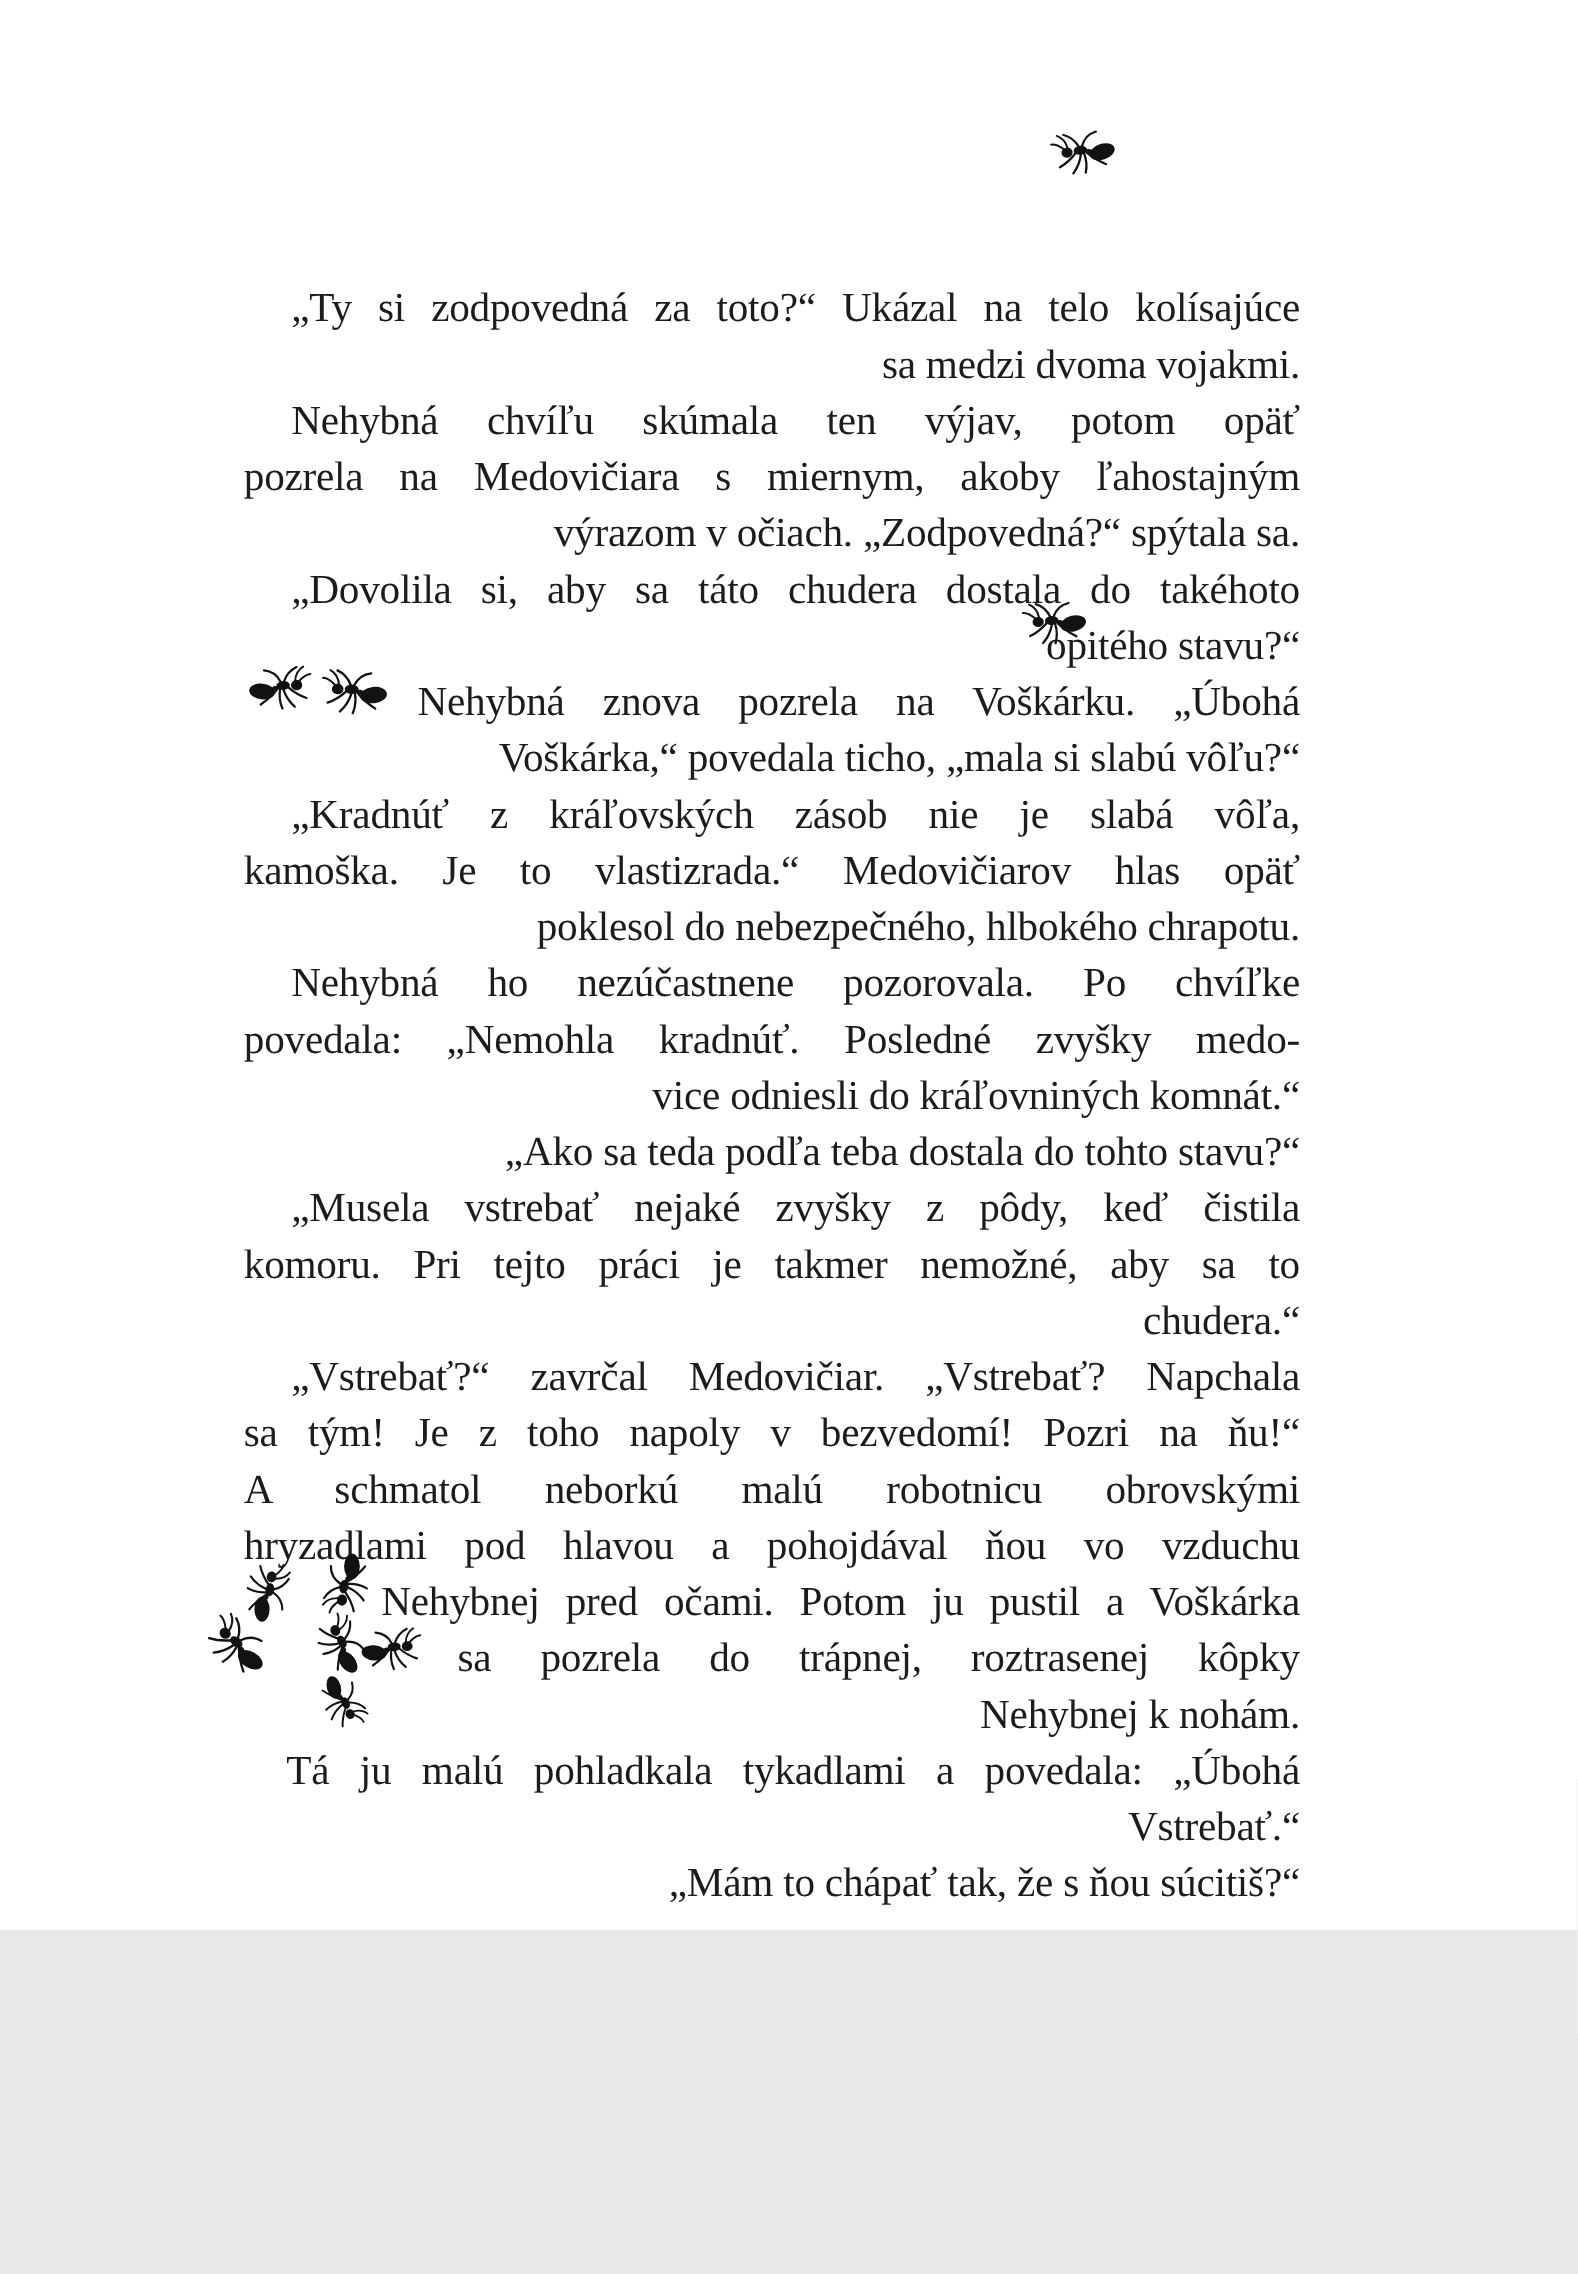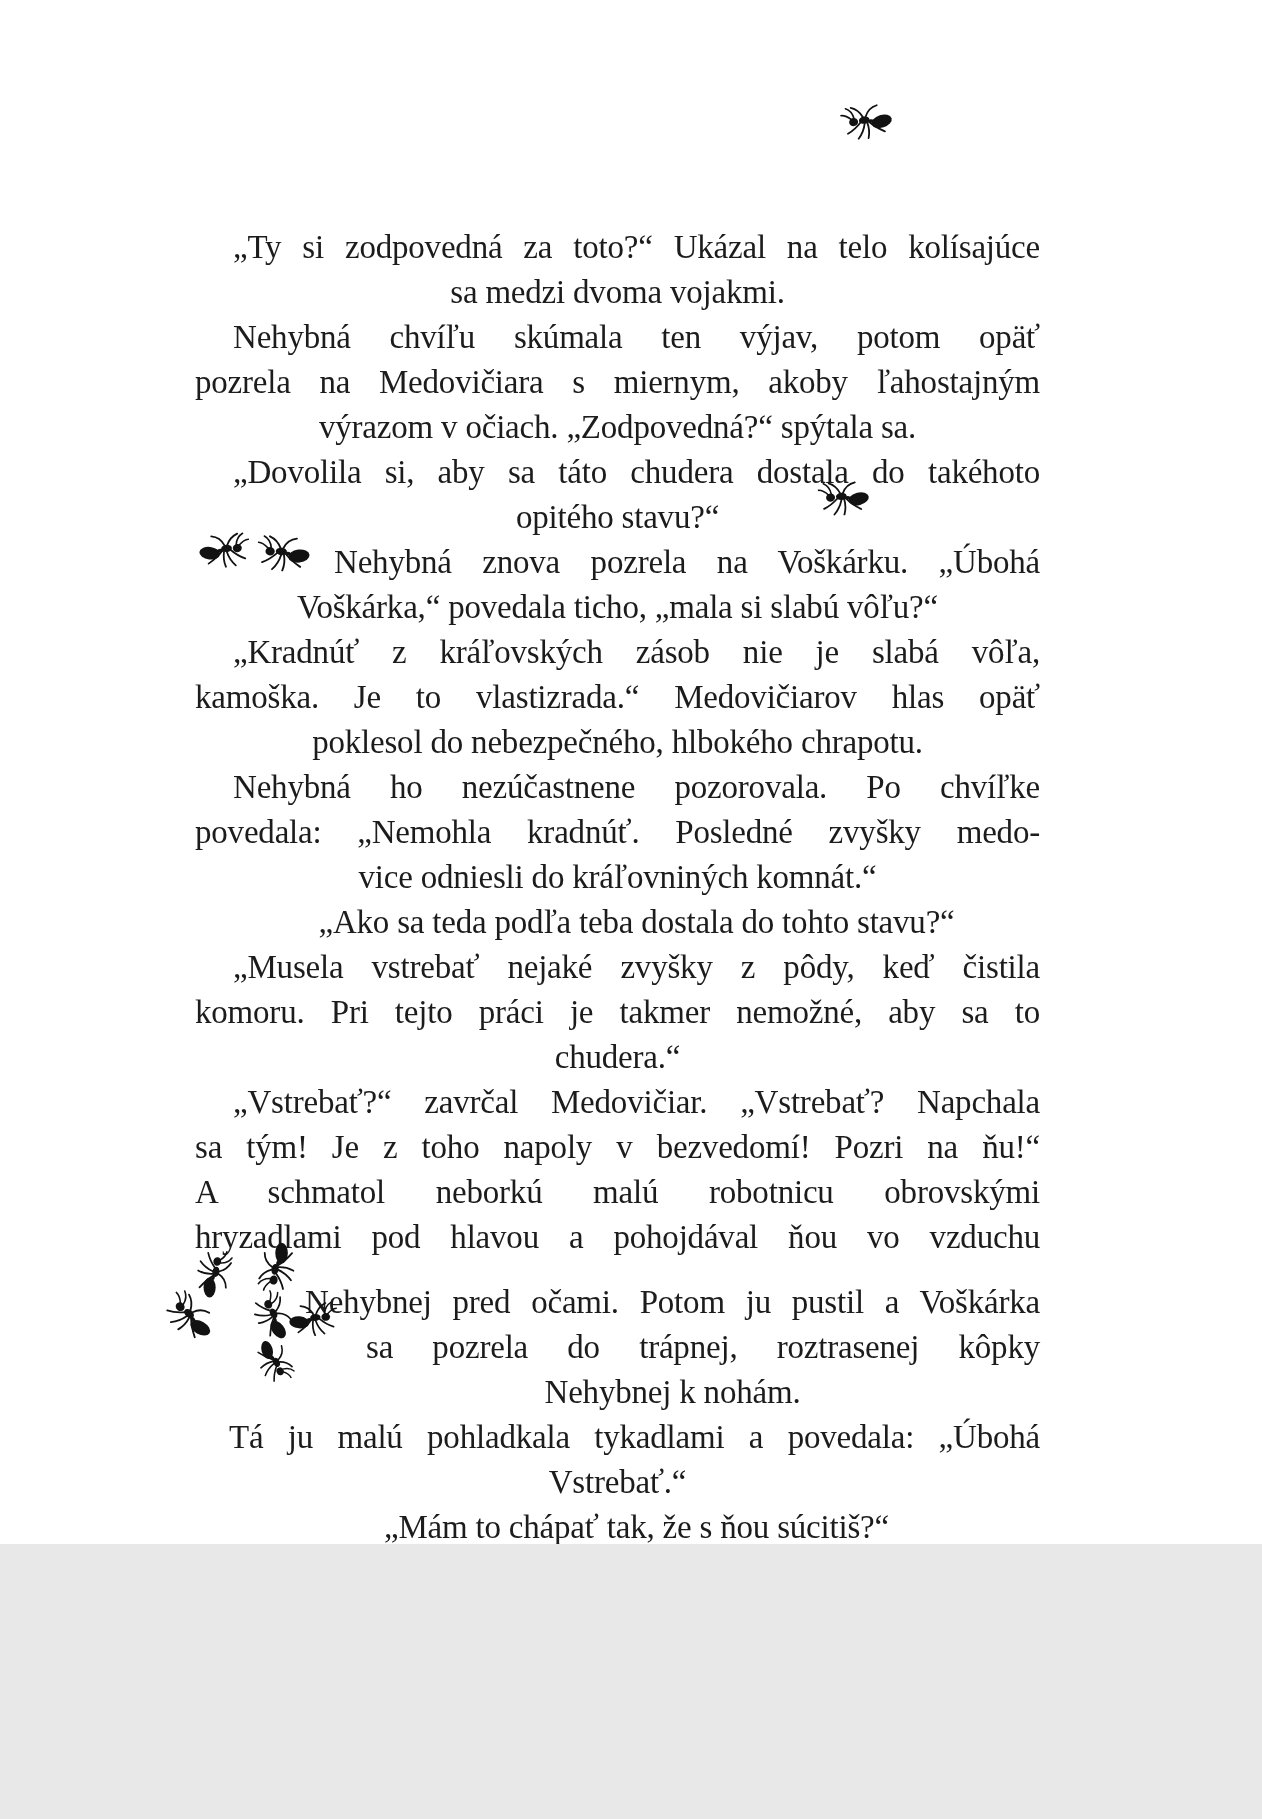--- a/index.html
+++ b/index.html
@@ -16,21 +16,21 @@
     left:195px;top:225px;width:845px;
   }
   .ln{
     display:block;
     height:45px;
     line-height:45px;
     font-size:33px;
     letter-spacing:-0.2px;
     white-space:normal;
     overflow:visible;
-    text-align:center;
+    text-align:right;
   }
   .j{text-align:justify;text-align-last:justify;}
   .ind{padding-left:38px;}
   .footer-number{
     position:absolute;left:216px;top:1646px;
     font-size:41px;letter-spacing:-2px;line-height:44px;
     color:#a21caf;
   }
   .footer-border{
     position:absolute;left:298px;top:1652px;
@@ -82,21 +82,21 @@
     <div class="ln j">povedala: „Nemohla kradnúť. Posledné zvyšky medo-</div>
     <div class="ln">vice odniesli do kráľovniných komnát.“</div>
     <div class="ln ind">„Ako sa teda podľa teba dostala do tohto stavu?“</div>
     <div class="ln j ind">„Musela vstrebať nejaké zvyšky z pôdy, keď čistila</div>
     <div class="ln j">komoru. Pri tejto práci je takmer nemožné, aby sa to</div>
     <div class="ln">chudera.“</div>
     <div class="ln j ind">„Vstrebať?“ zavrčal Medovičiar. „Vstrebať? Napchala</div>
     <div class="ln j">sa tým! Je z toho napoly v bezvedomí! Pozri na ňu!“</div>
     <div class="ln j">A schmatol neborkú malú robotnicu obrovskými</div>
     <div class="ln j">hryzadlami pod hlavou a pohojdával ňou vo vzduchu</div>
-    <div class="ln j" style="padding-left:110px;margin-top:20px;">Nehybnej pred očami. Potom ju pustil a Voškárka</div>
+    <div class="ln j" style="padding-left:110px;">Nehybnej pred očami. Potom ju pustil a Voškárka</div>
     <div class="ln j" style="padding-left:171px;">sa pozrela do trápnej, roztrasenej kôpky</div>
     <div class="ln" style="padding-left:110px;font-family:Liberation Serif, serif;">Nehybnej k nohám.</div>
     <div class="ln j" style="padding-left:34px;">Tá ju malú pohladkala tykadlami a povedala: „Úbohá</div>
     <div class="ln">Vstrebať.“</div>
     <div class="ln ind">„Mám to chápať tak, že s ňou súcitiš?“</div>
   </div>
 
   <div class="ant" style="left:841px;top:102px;width:54px;height:38px;transform:rotate(-8deg);">
     <svg viewBox="0 0 120 80">
         <use href="#ant"></use>

